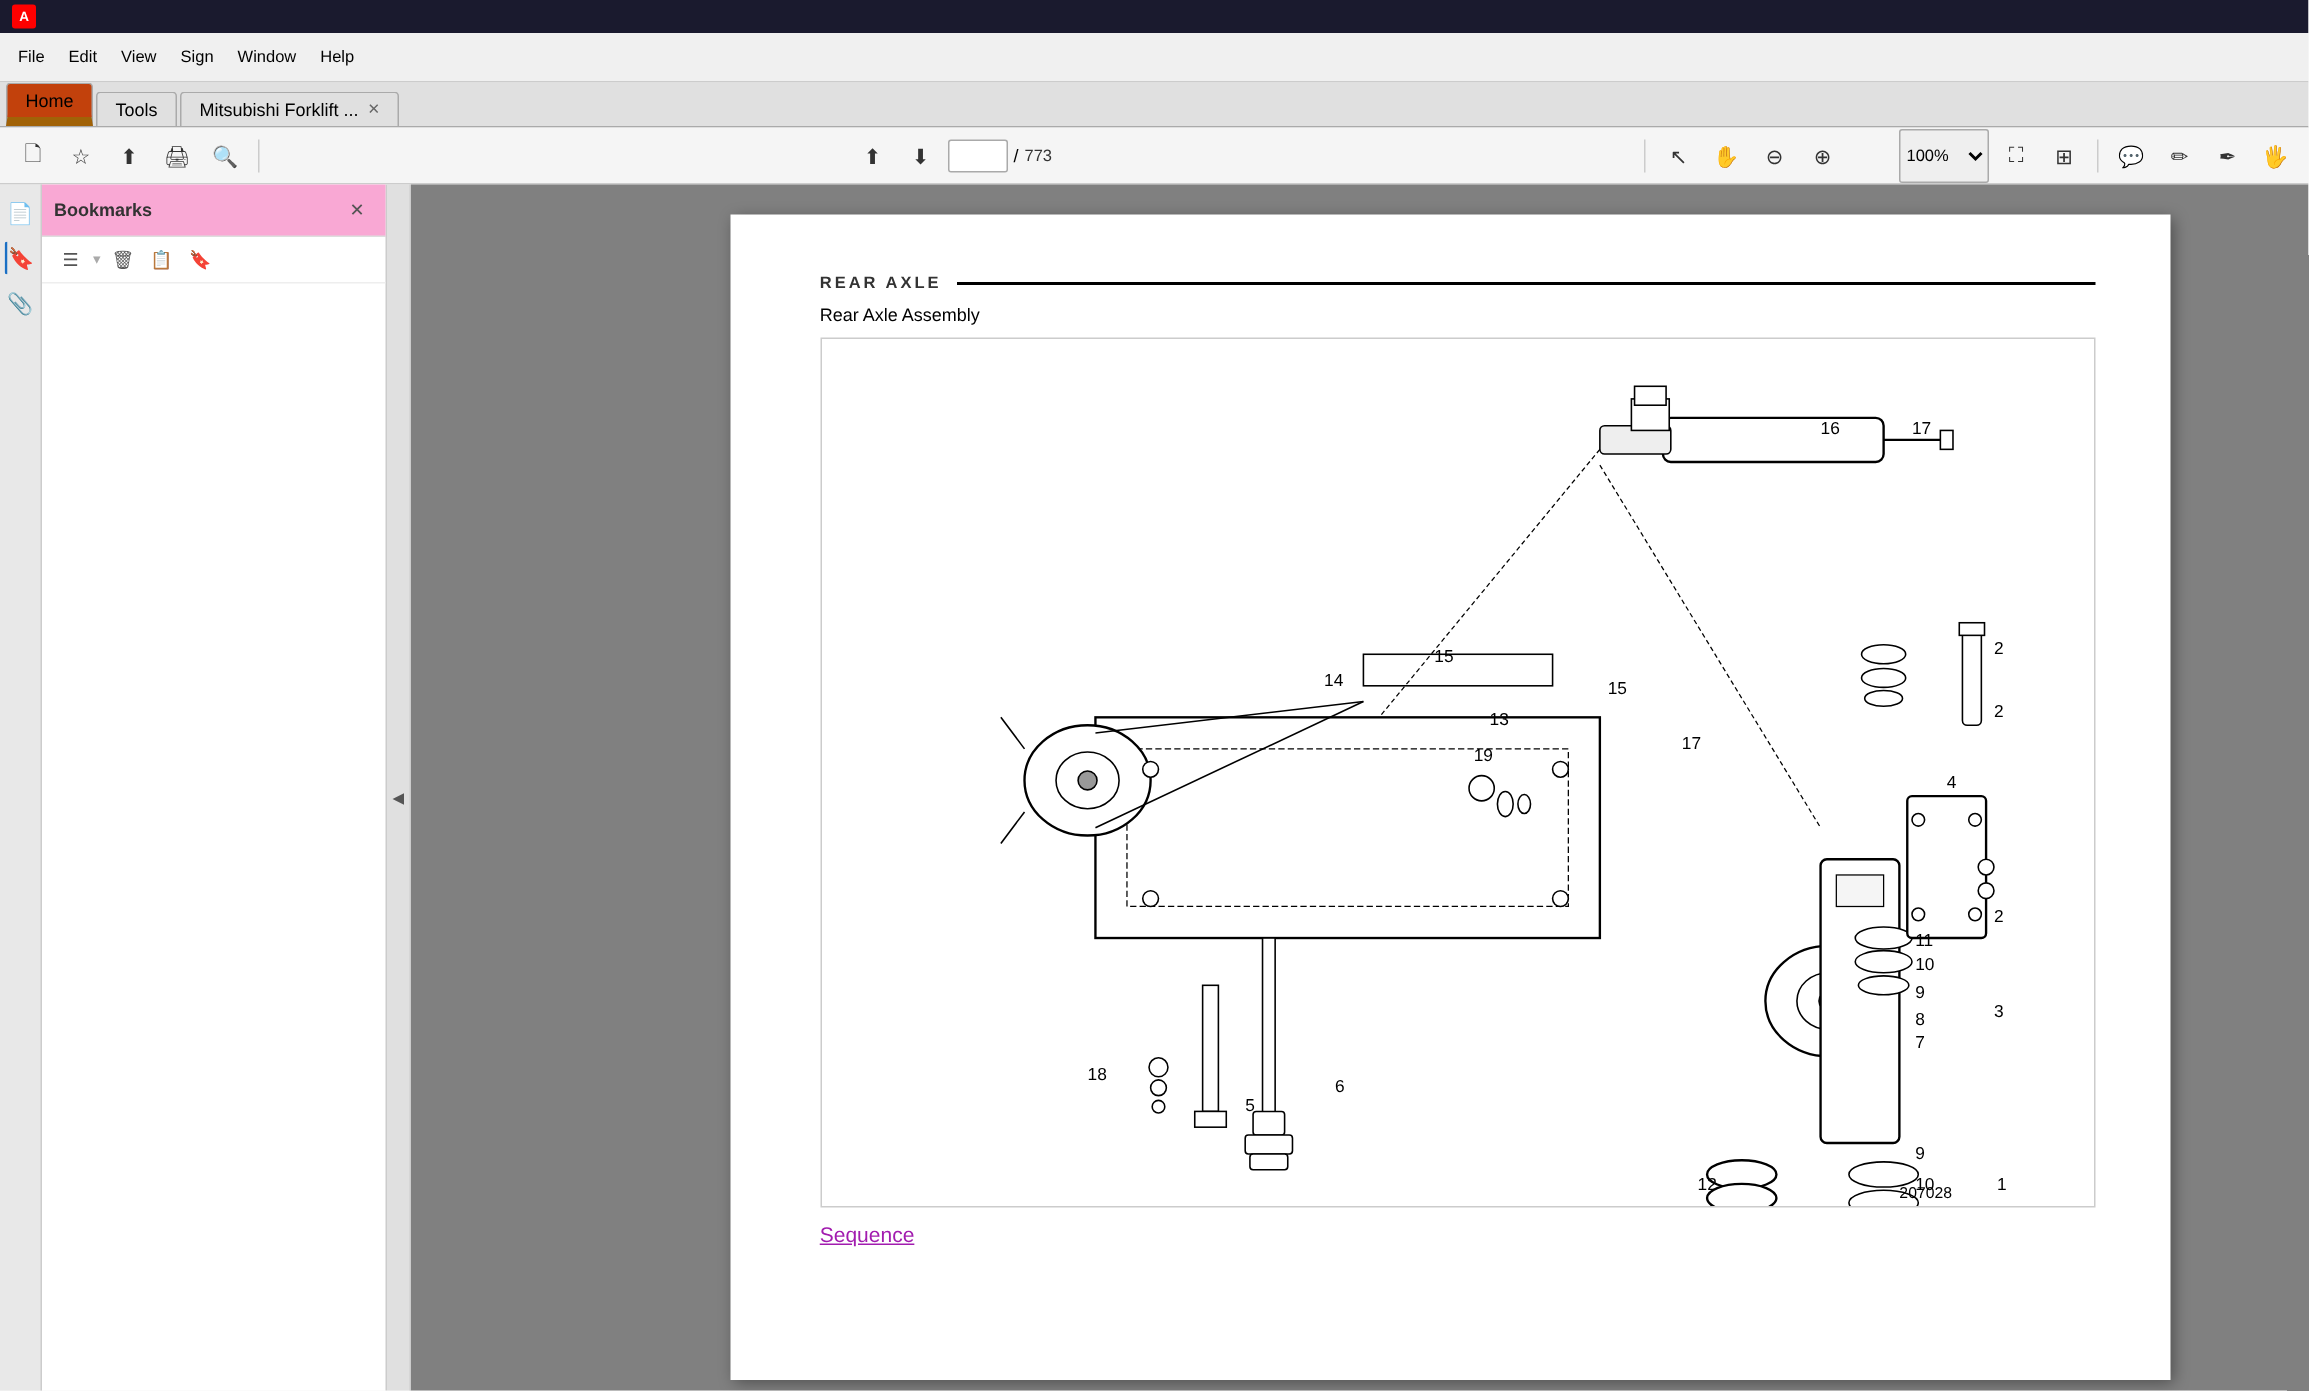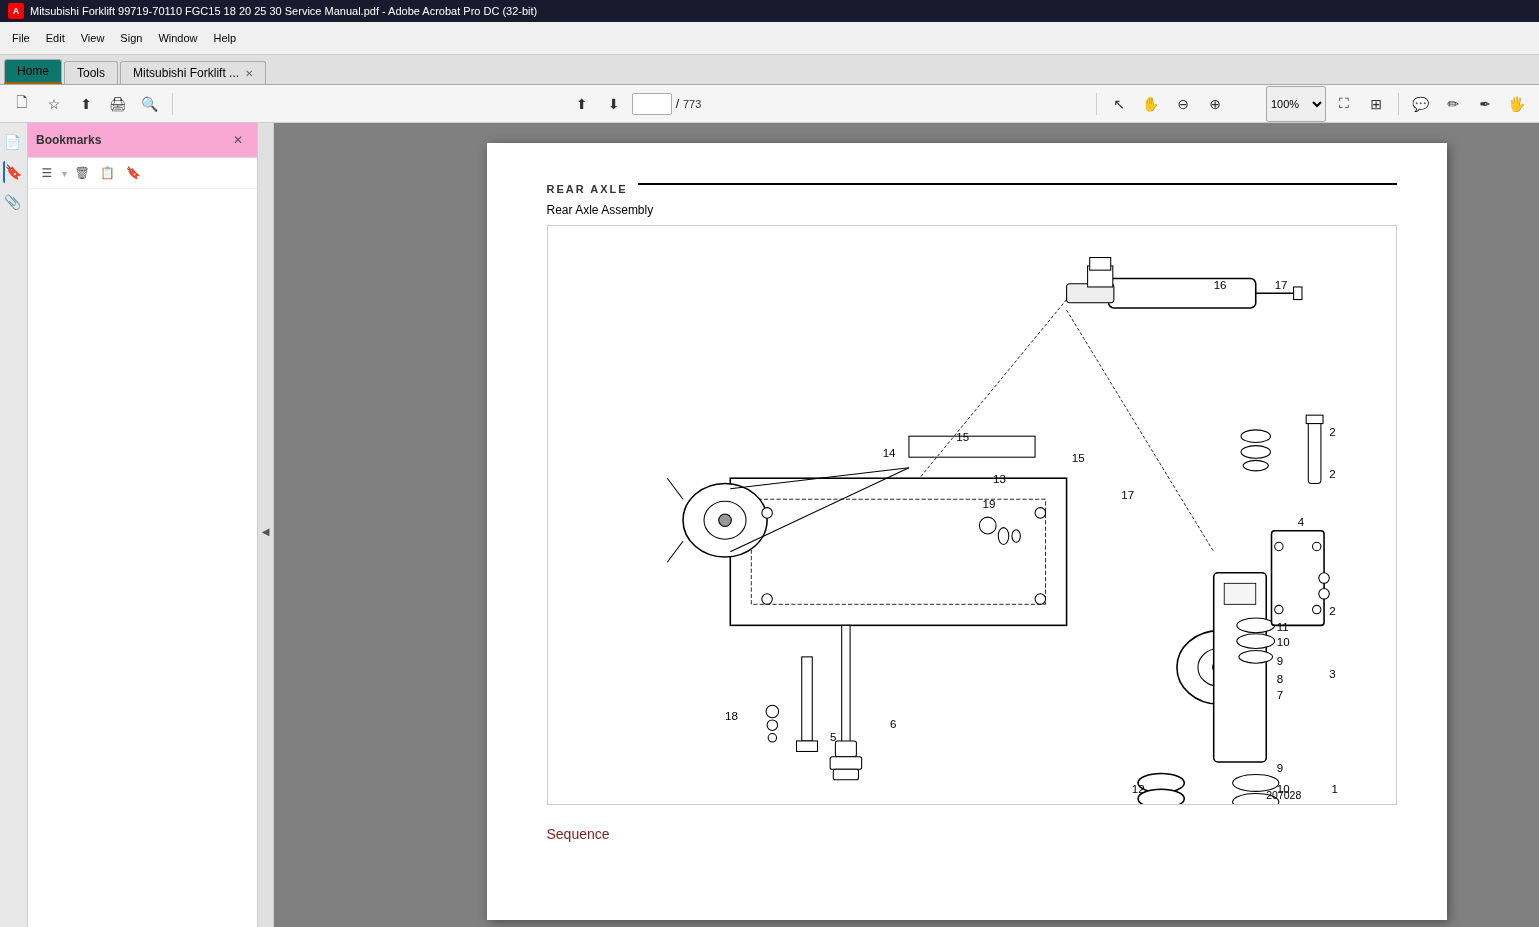--- a/index.html
+++ b/index.html
@@ -44,22 +44,22 @@
       padding: 4px 12px;
       font-size: 12px;
       cursor: pointer;
       border: 1px solid #aaa;
       border-bottom: none;
       border-radius: 3px 3px 0 0;
       background: #e0e0e0;
       margin-right: 2px;
     }
     .tab.active {
-      background: #0f766e;
-      border-bottom: 2px solid #a16207;
+      background: #c2410c;
+      border-bottom: 6px solid #a16207;
     }
     .tab .close-btn { margin-left: 6px; font-size: 10px; color: #666; cursor: pointer; }
 
     
     #toolbar {
       background: #f5f5f5;
       height: 38px;
       display: flex;
       align-items: center;
       padding: 0 8px;
@@ -196,21 +196,21 @@
       background: white;
       width: 960px;
       min-height: 760px;
       box-shadow: 2px 2px 10px rgba(0,0,0,0.4);
       padding: 40px 50px 40px 60px;
       position: relative;
     }
 
     .section-header {
       display: flex;
-      align-items: flex-start;
+      align-items: center;
       margin-bottom: 8px;
     }
     .section-label {
       font-size: 11px;
       font-weight: bold;
       letter-spacing: 2px;
       color: #333;
       margin-right: 10px;
       white-space: nowrap;
     }
@@ -245,30 +245,30 @@
 
     
     .diagram-svg {
       width: 100%;
       height: 100%;
     }
 
     .next-section {
       font-size: 14px;
       font-weight: normal;
-      color: #7f1d1d;
-      margin-top: 21px;
+      color: #a21caf;
+      margin-top: 10px;
+      text-decoration: underline;
     }
   </style>
 </head>
 <body>
 
 <div id="titlebar">
   <span class="title-icon">A</span>
-  <span>Mitsubishi Forklift 99719-70110 FGC15 18 20 25 30 Service Manual.pdf - Adobe Acrobat Pro DC (32-bit)</span>
 </div>
 
 <div id="menubar">
   <span>File</span>
   <span>Edit</span>
   <span>View</span>
   <span>Sign</span>
   <span>Window</span>
   <span>Help</span>
 </div>

